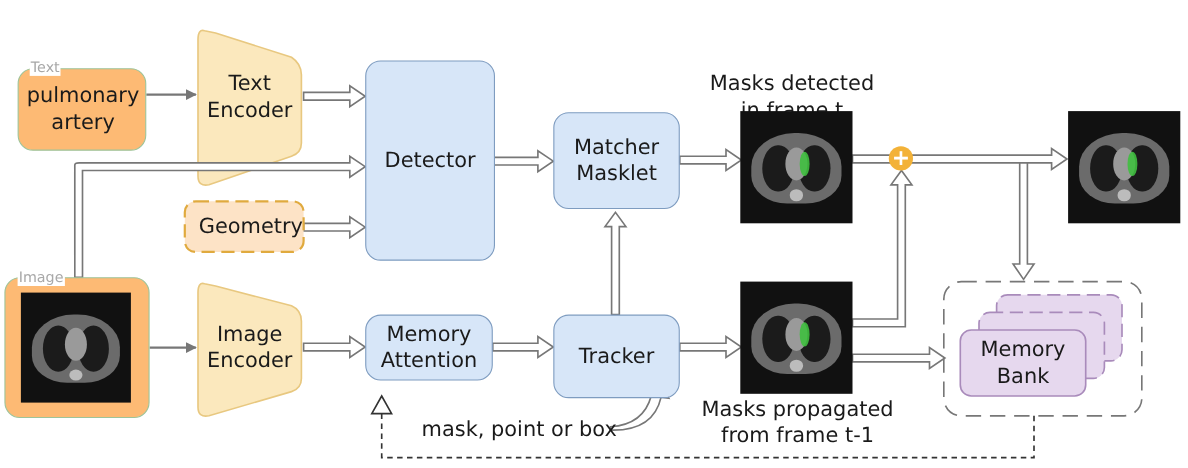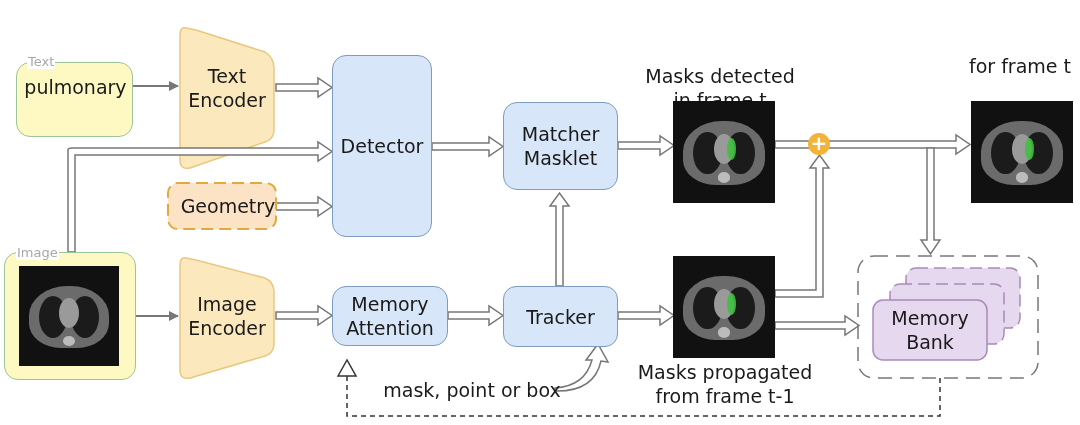--- a/index.html
+++ b/index.html
@@ -1,21 +1,21 @@
 <!DOCTYPE html>
 <html><head>
 <meta charset="utf-8">
 <style>
   html,body{margin:0;padding:0;background:#fff;}
   body{width:1080px;height:425px;position:relative;overflow:hidden;font-family:"DejaVu Sans","Liberation Sans",sans-serif;color:#1a1a1a;}
   svg#wires{position:absolute;left:0;top:0;width:1080px;height:425px;}
   .abs{position:absolute;box-sizing:border-box;}
   .lbl{position:absolute;text-align:center;font-size:19px;line-height:24px;color:#1a1a1a;}
   .blue{background:#d7e6f8;border:1.5px solid #7e9cc0;border-radius:14px;display:flex;align-items:center;justify-content:center;text-align:center;font-size:19px;line-height:24px;}
-  .inbox{border:1.5px solid #9dc49a;border-radius:14px;background:#fef9c3;}
+  .inbox{border:1.5px solid #9dc49a;border-radius:14px;background:#fdba74;}
   .tag{position:absolute;background:#fff;color:#a8a8a8;font-size:13px;line-height:14px;padding:0 1px;}
   .ct{position:absolute;background:#111;overflow:hidden;}
   .ct .body{position:absolute;left:10%;top:20%;width:80%;height:62%;border-radius:48% 48% 40% 40%;background:#6b6b6b;}
   .ct .lungL{position:absolute;left:20%;top:30%;width:28%;height:42%;border-radius:50%;background:#1b1b1b;}
   .ct .lungR{position:absolute;left:52%;top:30%;width:28%;height:42%;border-radius:50%;background:#1b1b1b;}
   .ct .heart{position:absolute;left:40%;top:32%;width:20%;height:30%;border-radius:50%;background:#9a9a9a;}
   .ct .spine{position:absolute;left:44%;top:70%;width:12%;height:10%;border-radius:50%;background:#bcbcbc;}
   .ct .mask{position:absolute;left:53%;top:36%;width:9%;height:22%;border-radius:50%;background:#3fbf3f;opacity:.9;}
   .plus{position:absolute;width:22px;height:22px;border-radius:50%;background:#f3b238;color:#fff;font-size:20px;line-height:21px;text-align:center;font-weight:bold;}
 </style>
@@ -74,20 +74,21 @@
   <rect x="906" y="268" width="114" height="60" rx="10" fill="#e6d8ee" stroke="#a98bbb" stroke-width="1.5" stroke-dasharray="12,6"></rect>
   <rect x="890" y="284" width="114" height="60" rx="10" fill="#e6d8ee" stroke="#a98bbb" stroke-width="1.5" stroke-dasharray="12,6"></rect>
   <rect x="873" y="300" width="114" height="60" rx="10" fill="#e6d8ee" stroke="#a98bbb" stroke-width="1.5"></rect>
 
   <rect x="168" y="183" width="108" height="46" rx="10" fill="#fde3c6" stroke="#e0aa3e" stroke-width="2" stroke-dasharray="12,6"></rect>
 </svg>
 
 <div class="abs inbox" style="left:16px;top:62px;width:117px;height:75px;">
   <div class="lbl" style="left:0;top:12px;width:117px;">
     <div>pulmonary</div>
+    <div>artery</div>
   </div>
 </div>
 <span class="tag" style="left:27px;top:55px;">Text</span>
 
 <div class="abs inbox" style="left:4px;top:252px;width:132px;height:128px;">
   <div class="ct" style="left:14px;top:13px;width:100px;height:100px;">
     <div class="body"></div>
       <div class="lungL"></div>
       <div class="lungR"></div>
       <div class="heart"></div>
@@ -100,39 +101,39 @@
   <div>Text</div>
   <div>Encoder</div>
 </div>
 <div class="lbl" style="left:180px;top:292px;width:94px;">
   <div>Image</div>
   <div>Encoder</div>
 </div>
 
 <div class="lbl" style="left:168px;top:194px;width:120px;">Geometry</div>
 
-<div class="abs blue" style="left:332px;top:55px;width:100px;height:182px;">
+<div class="abs blue" style="left:332px;top:55px;width:118px;height:182px;">
   <span>Detector</span>
 </div>
 
 <div class="abs blue" style="left:503px;top:102px;width:115px;height:88px;">
   <div>
     <div>Matcher</div>
     <div>Masklet</div>
   </div>
 </div>
 
 <div class="abs blue" style="left:332px;top:286px;width:116px;height:60px;">
   <div>
     <div>Memory</div>
     <div>Attention</div>
   </div>
 </div>
 
-<div class="abs blue" style="left:503px;top:286px;width:115px;height:61px;border-radius:13px;">
+<div class="abs blue" style="left:503px;top:286px;width:115px;height:76px;">
   <span>Tracker</span>
 </div>
 
 <div class="lbl" style="left:382px;top:378px;width:180px;">mask, point or box</div>
 
 <div class="lbl" style="left:640px;top:64px;width:160px;">
   <div>Masks detected</div>
   <div>in frame t</div>
 </div>
 <div class="ct" style="left:673px;top:101px;width:102px;height:102px;">
@@ -153,21 +154,20 @@
     <div class="mask"></div>
 </div>
 <div class="lbl" style="left:630px;top:360px;width:190px;">
   <div>Masks propagated</div>
   <div>from frame t-1</div>
 </div>
 
 <div class="plus" style="left:808px;top:133px;">+</div>
 
 <div class="lbl" style="left:960px;top:54px;width:120px;">
-  <div>for frame t</div>
 </div>
 <div class="ct" style="left:971px;top:101px;width:102px;height:102px;">
   <div class="body"></div>
     <div class="lungL"></div>
     <div class="lungR"></div>
     <div class="heart"></div>
     <div class="spine"></div>
     <div class="mask"></div>
 </div>
 

